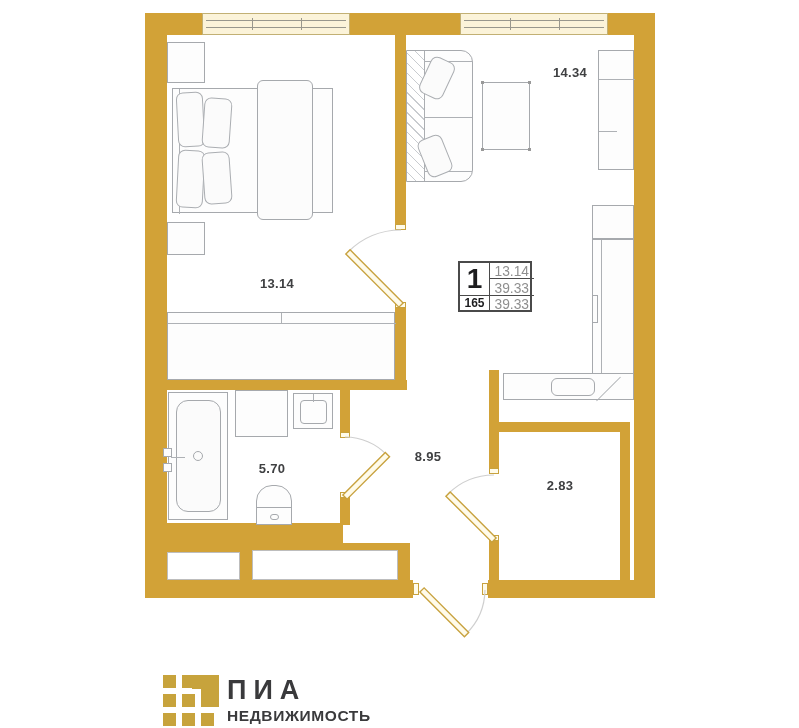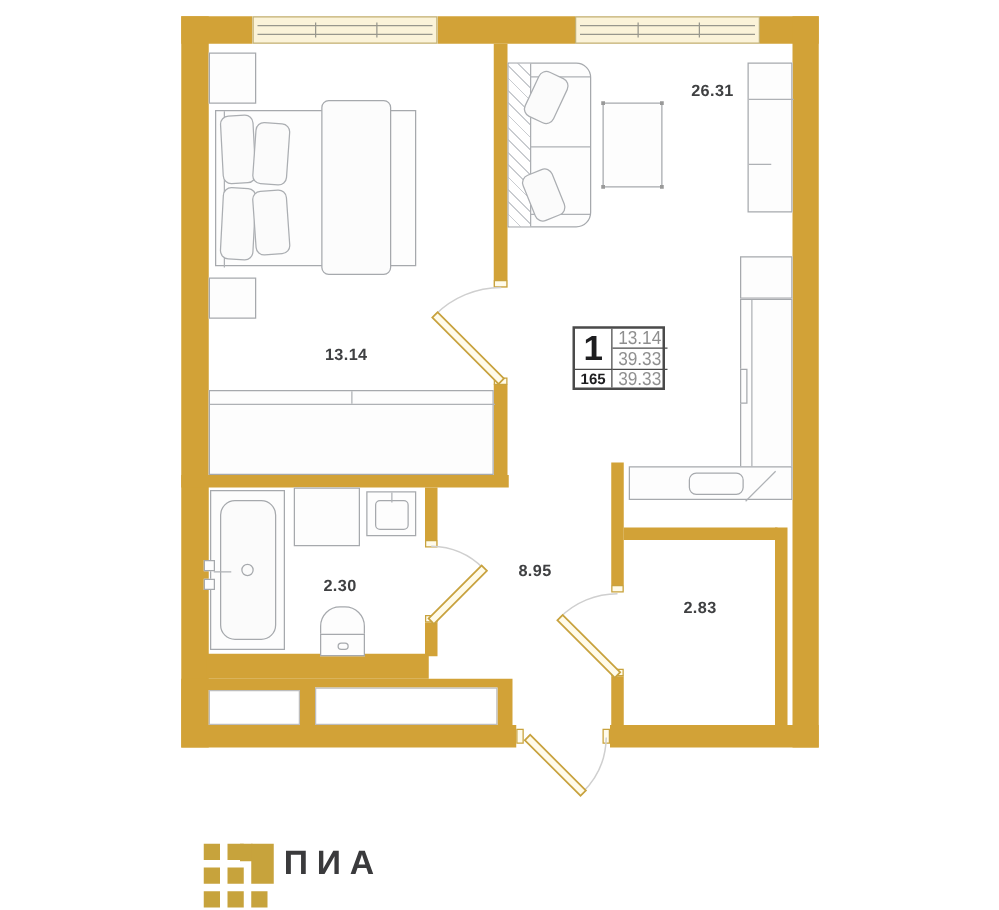--- a/index.html
+++ b/index.html
@@ -152,22 +152,22 @@
     <rect x="326" y="302" width="75" height="6" transform="rotate(45 401 305)" fill="#FFFBEA" stroke="#C8A23E" stroke-width="1.4"></rect>
     <path d="M345,437 A60,60 0 0 1 387,455" fill="none" stroke="#CFCFCF" stroke-width="1.2"></path>
     <rect x="342" y="437" width="6" height="60" transform="rotate(45 345 497)" fill="#FFFBEA" stroke="#C8A23E" stroke-width="1.4"></rect>
     <path d="M494,475 A65,65 0 0 0 448,494" fill="none" stroke="#CFCFCF" stroke-width="1.2"></path>
     <rect x="491" y="475" width="6" height="65" transform="rotate(-45 494 540)" fill="#FFFBEA" stroke="#C8A23E" stroke-width="1.4"></rect>
     <path d="M485,590 A63,63 0 0 1 466,634" fill="none" stroke="#CFCFCF" stroke-width="1.2"></path>
     <rect x="422" y="587" width="63" height="6" transform="rotate(45 422 590)" fill="#FFFBEA" stroke="#C8A23E" stroke-width="1.4"></rect>
   </svg>
 
   <div class="label" style="left:251px;top:276px">13.14</div>
-  <div class="label" style="left:544px;top:65px">26.31</div>
-  <div class="label" style="left:246px;top:461px">2.30</div>
+  <div class="label" style="left:544px;top:65px">14.34</div>
+  <div class="label" style="left:246px;top:461px">5.70</div>
   <div class="label" style="left:402px;top:449px">8.95</div>
   <div class="label" style="left:534px;top:478px">2.83</div>
 
   <div id="info-table">
     <div class="cell" id="it-rooms">1</div>
     <div class="cell" id="it-num">165</div>
     <div class="cell" id="it-r1">
         <span class="it-val">13.14</span>
       </div>
     <div class="cell" id="it-r2">
@@ -182,15 +182,16 @@
     <div class="sq" style="left:0;top:0"></div>
     <div class="sq" style="left:0;top:19px"></div>
     <div class="sq" style="left:0;top:38px"></div>
     <div class="sq" style="left:19px;top:0"></div>
     <div class="sq" style="left:19px;top:19px"></div>
     <div class="sq" style="left:19px;top:38px"></div>
     <div class="big-h"></div>
     <div class="big-v"></div>
     <div class="sq" style="left:38px;top:38px"></div>
     <div id="logo-title">ПИА</div>
+    <div id="logo-sub">НЕДВИЖИМОСТЬ</div>
   </div>
 
 </div>
 
 </body></html>

